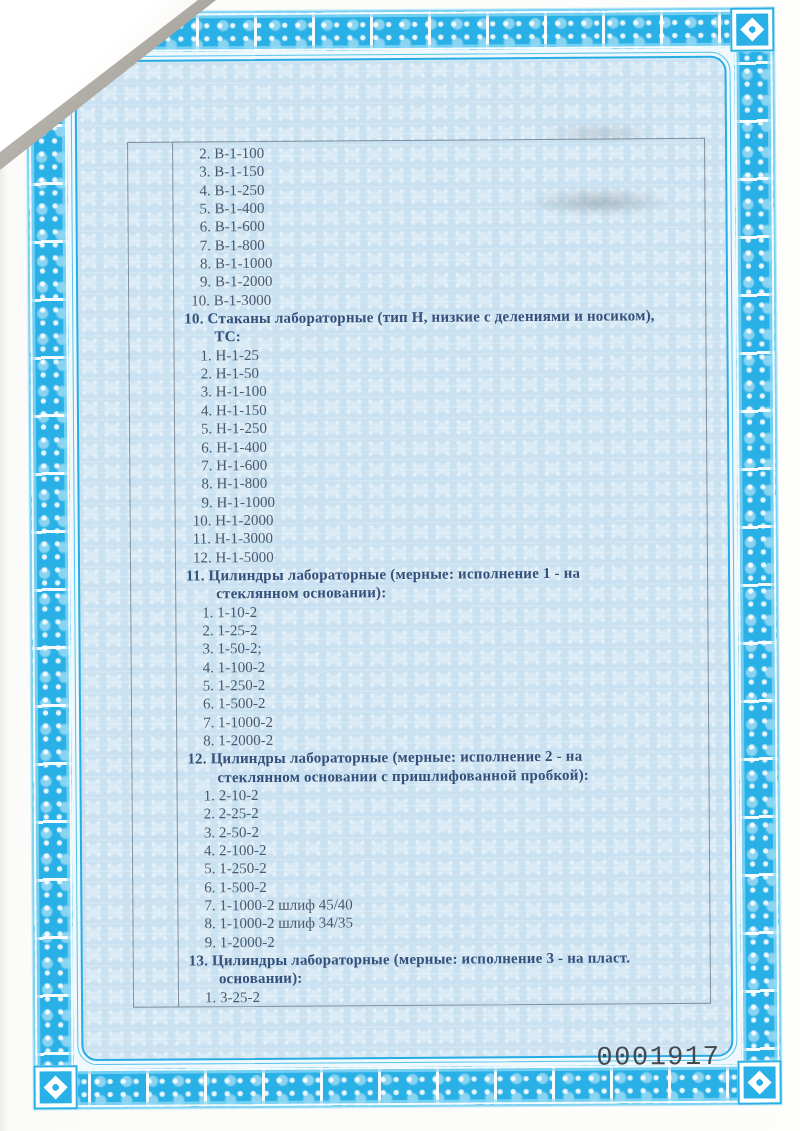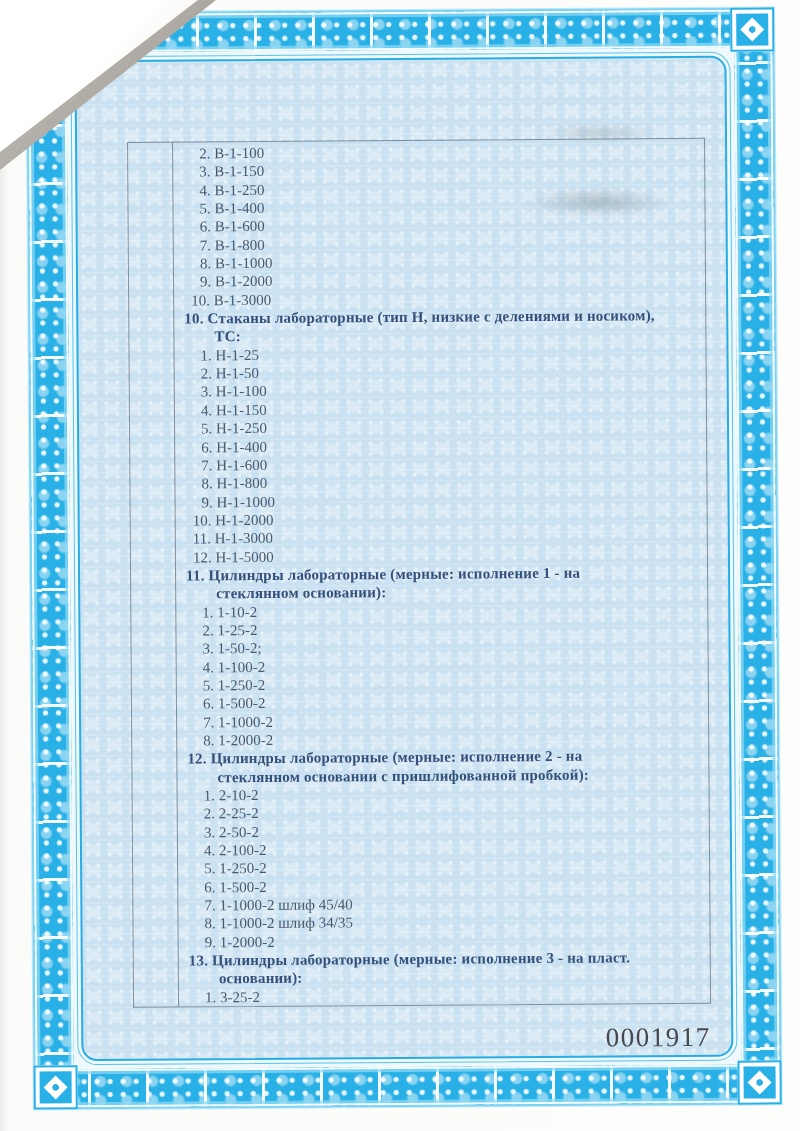--- a/index.html
+++ b/index.html
@@ -74,23 +74,23 @@
     padding:2px 0 0 8px;
     font-size:15px;line-height:18.35px;color:#49596f;
   }
   .line{white-space:nowrap;}
   .line.item{margin-left:18px;}
   .line.item.num2{margin-left:9px;}
   .line.heading{font-weight:bold;color:#35507a;margin-left:2px;letter-spacing:.2px;}
   .line.heading.cont{margin-left:32px;}
   
   .serial{
-    position:absolute;left:507px;top:964px;width:136px;
+    position:absolute;left:507px;top:984px;width:136px;
     text-align:center;
-    font-family:Liberation Serif, serif;
+    font-family:Liberation Mono, monospace;
     font-size:27px;color:#45494e;letter-spacing:1.5px;
   }
   
   .smudge{position:absolute;border-radius:50%;filter:blur(2.5px);pointer-events:none;}
   .smudge.s1{left:528px;top:188px;width:142px;height:28px;
     background:radial-gradient(ellipse, rgba(112,120,128,.38), rgba(112,120,128,0) 72%);}
   .smudge.s2{left:540px;top:124px;width:120px;height:18px;
     background:radial-gradient(ellipse, rgba(120,128,136,.30), rgba(120,128,136,0) 70%);}
   .fold-shadow{
     position:absolute;left:0;top:0;width:216px;height:170px;

